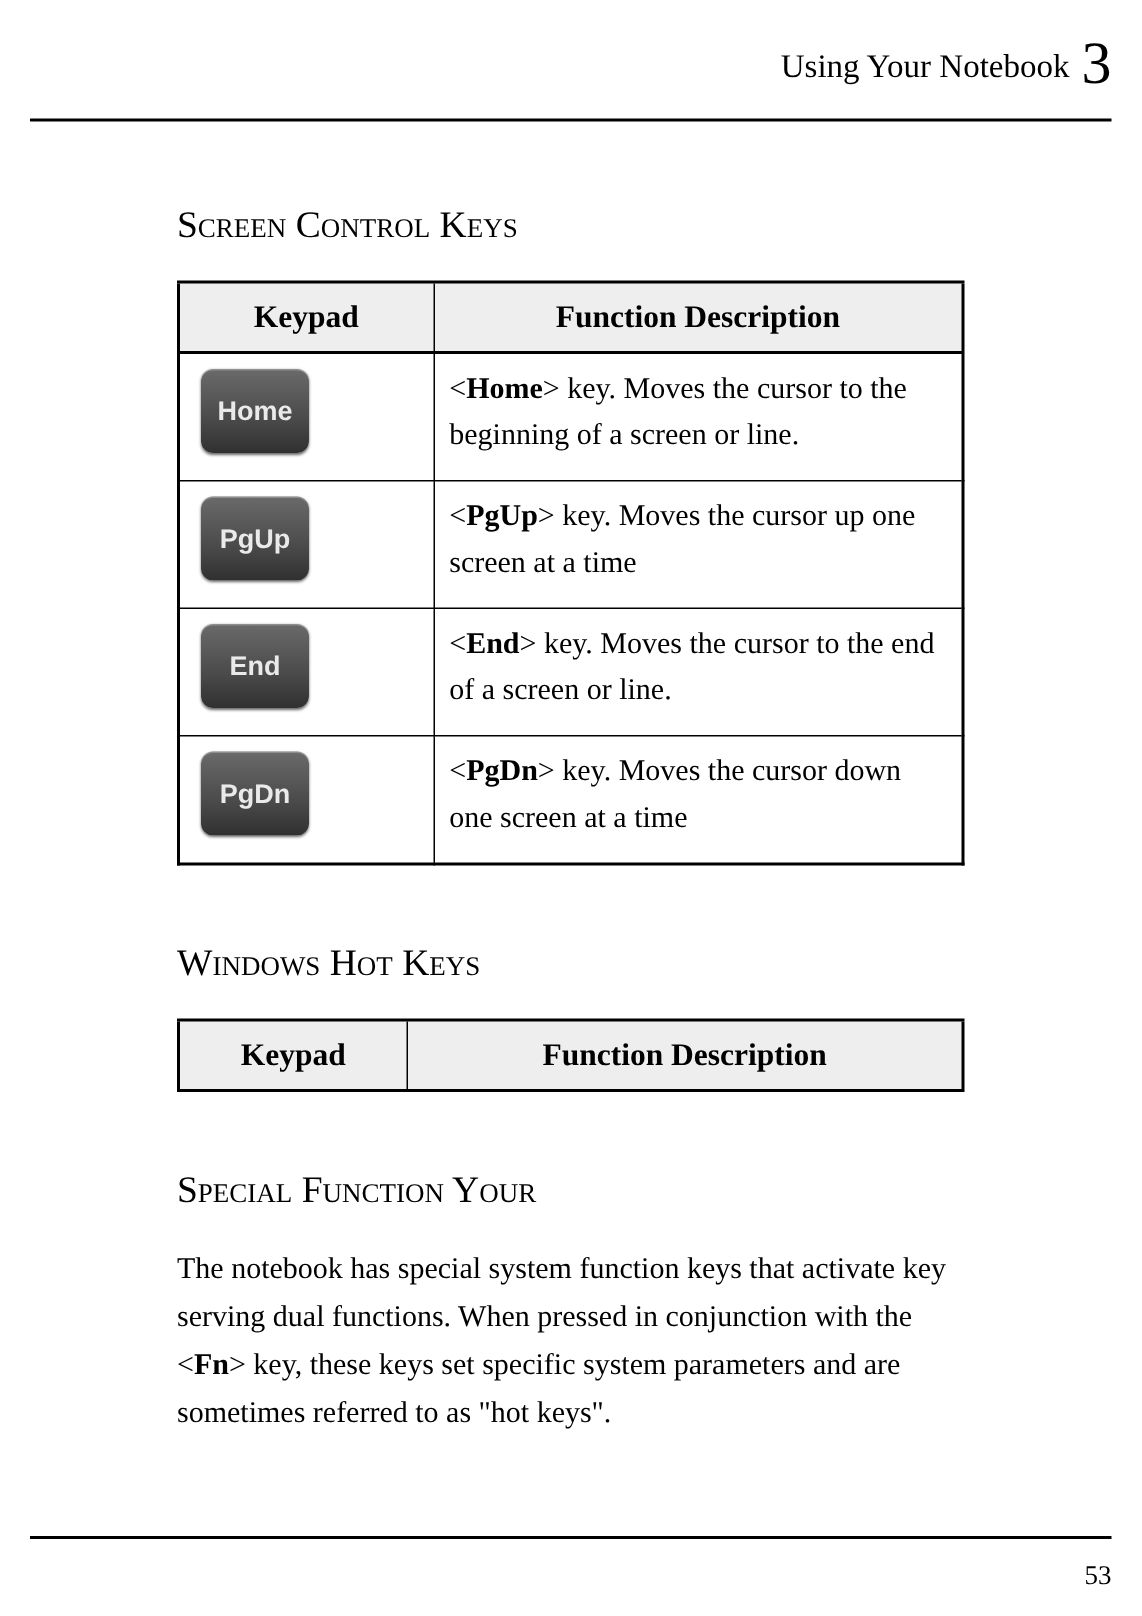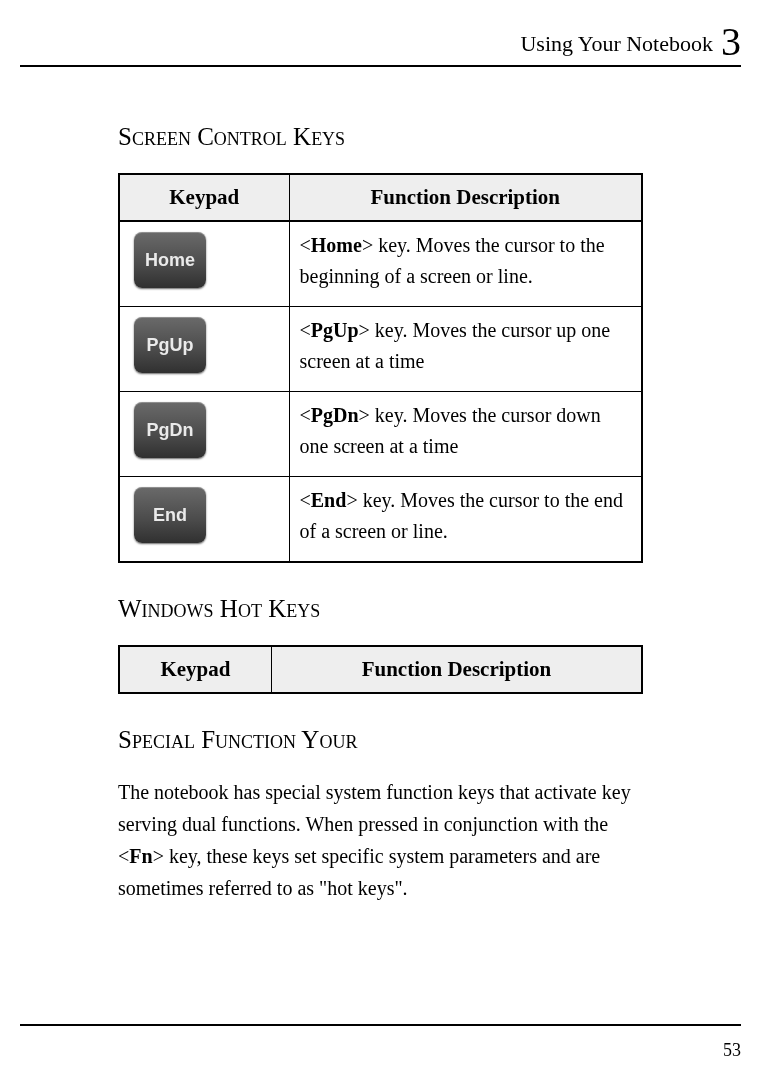--- a/index.html
+++ b/index.html
@@ -10,21 +10,21 @@
     font-family: Garamond, "Times New Roman", serif;
     color: #000;
     position: relative;
   }
   .page {
     padding: 18px 20px 12px 20px;
   }
   .header {
     text-align: right;
     border-bottom: 2px solid #000;
-    padding-bottom: 0;
+    padding-bottom: 14px;
     margin-bottom: 56px;
   }
   .header-text {
     font-size: 22px;
     display: inline;
   }
   .header-num {
     font-size: 40px;
     display: inline;
     vertical-align: -4px;
@@ -36,21 +36,21 @@
   .section-title {
     font-size: 25px;
     font-weight: normal;
     font-variant: small-caps;
     margin-bottom: 22px;
   }
   table.keys {
     width: 100%;
     border-collapse: collapse;
     border: 2px solid #000;
-    margin-bottom: 32px;
+    margin-bottom: 52px;
   }
   table.keys th {
     background: #eeeeee;
     font-family: Garamond, serif;
     font-size: 21px;
     font-weight: bold;
     padding: 10px 6px;
     border: 1px solid #000;
     border-top: 2px solid #000;
     text-align: center;
@@ -155,32 +155,32 @@
         <tr>
           <td class="key-cell">
             <span class="keycap">PgUp</span>
           </td>
           <td>
             &lt;<b>PgUp</b><span>&gt; key. Moves the cursor up one screen at a time</span>
           </td>
         </tr>
         <tr>
           <td class="key-cell">
+            <span class="keycap">End</span>
+          </td>
+          <td>
+            &lt;<b>End</b><span>&gt; key. Moves the cursor to the end of a screen or line.</span>
+          </td>
+        </tr>
+        <tr>
+          <td class="key-cell">
             <span class="keycap">PgDn</span>
           </td>
           <td>
             &lt;<b>PgDn</b><span>&gt; key. Moves the cursor down one screen at a time</span>
-          </td>
-        </tr>
-        <tr>
-          <td class="key-cell">
-            <span class="keycap">End</span>
-          </td>
-          <td>
-            &lt;<b>End</b><span>&gt; key. Moves the cursor to the end of a screen or line.</span>
           </td>
         </tr>
       </tbody>
     </table>
 
     <div class="section-title">Windows Hot Keys</div>
     <table class="keys t2">
       <thead>
         <tr>
           <th>Keypad</th>

